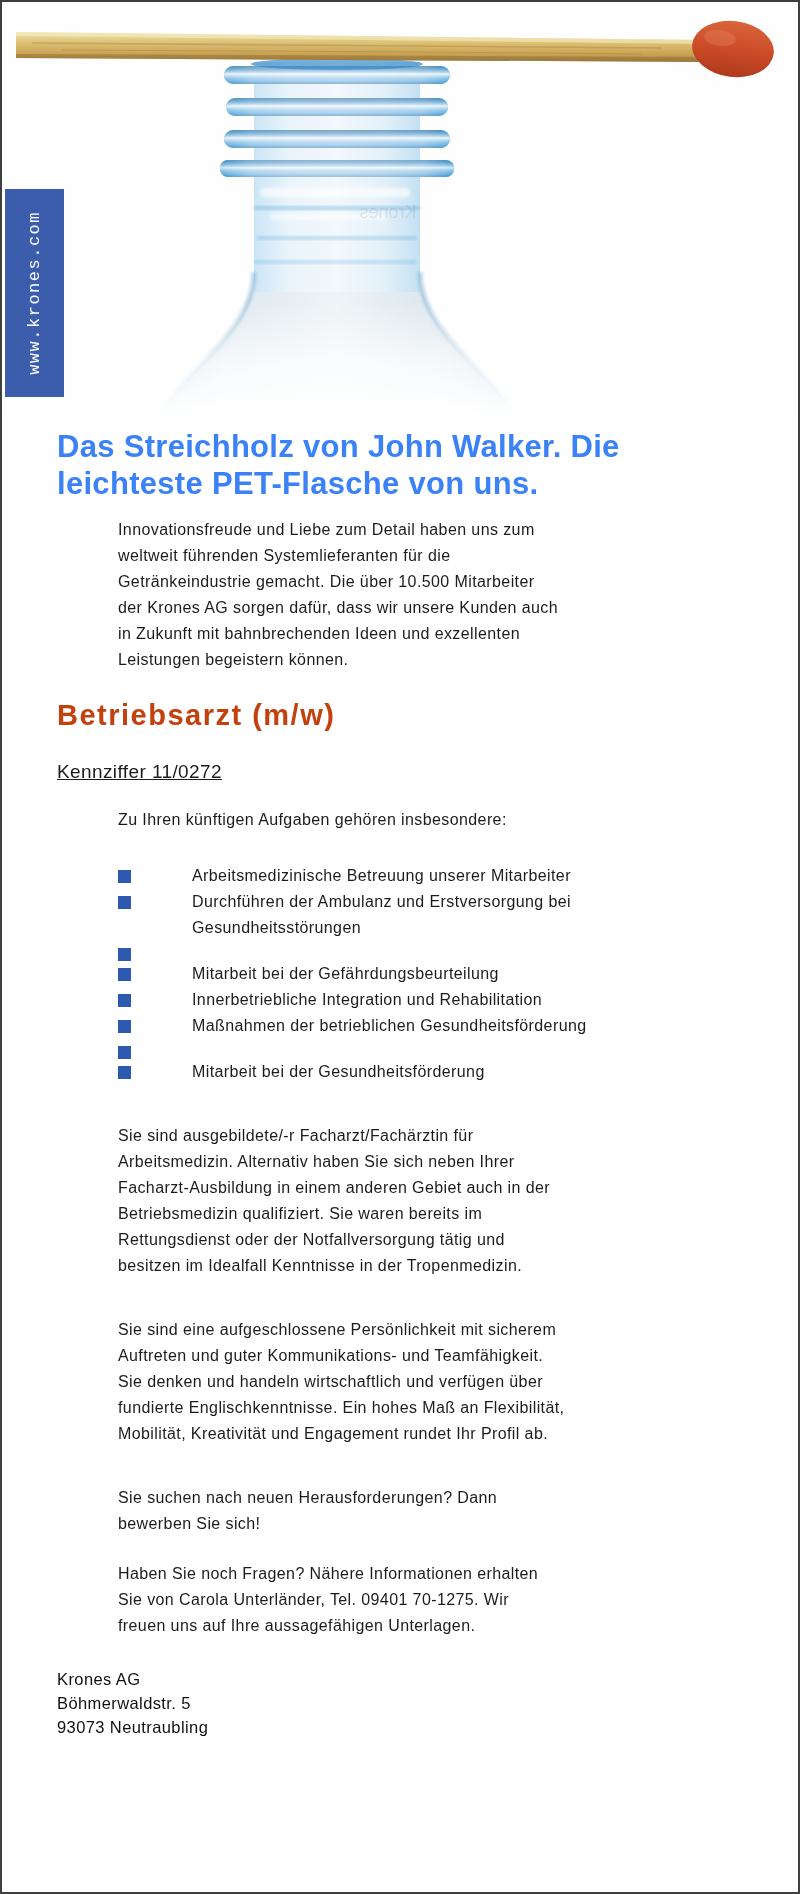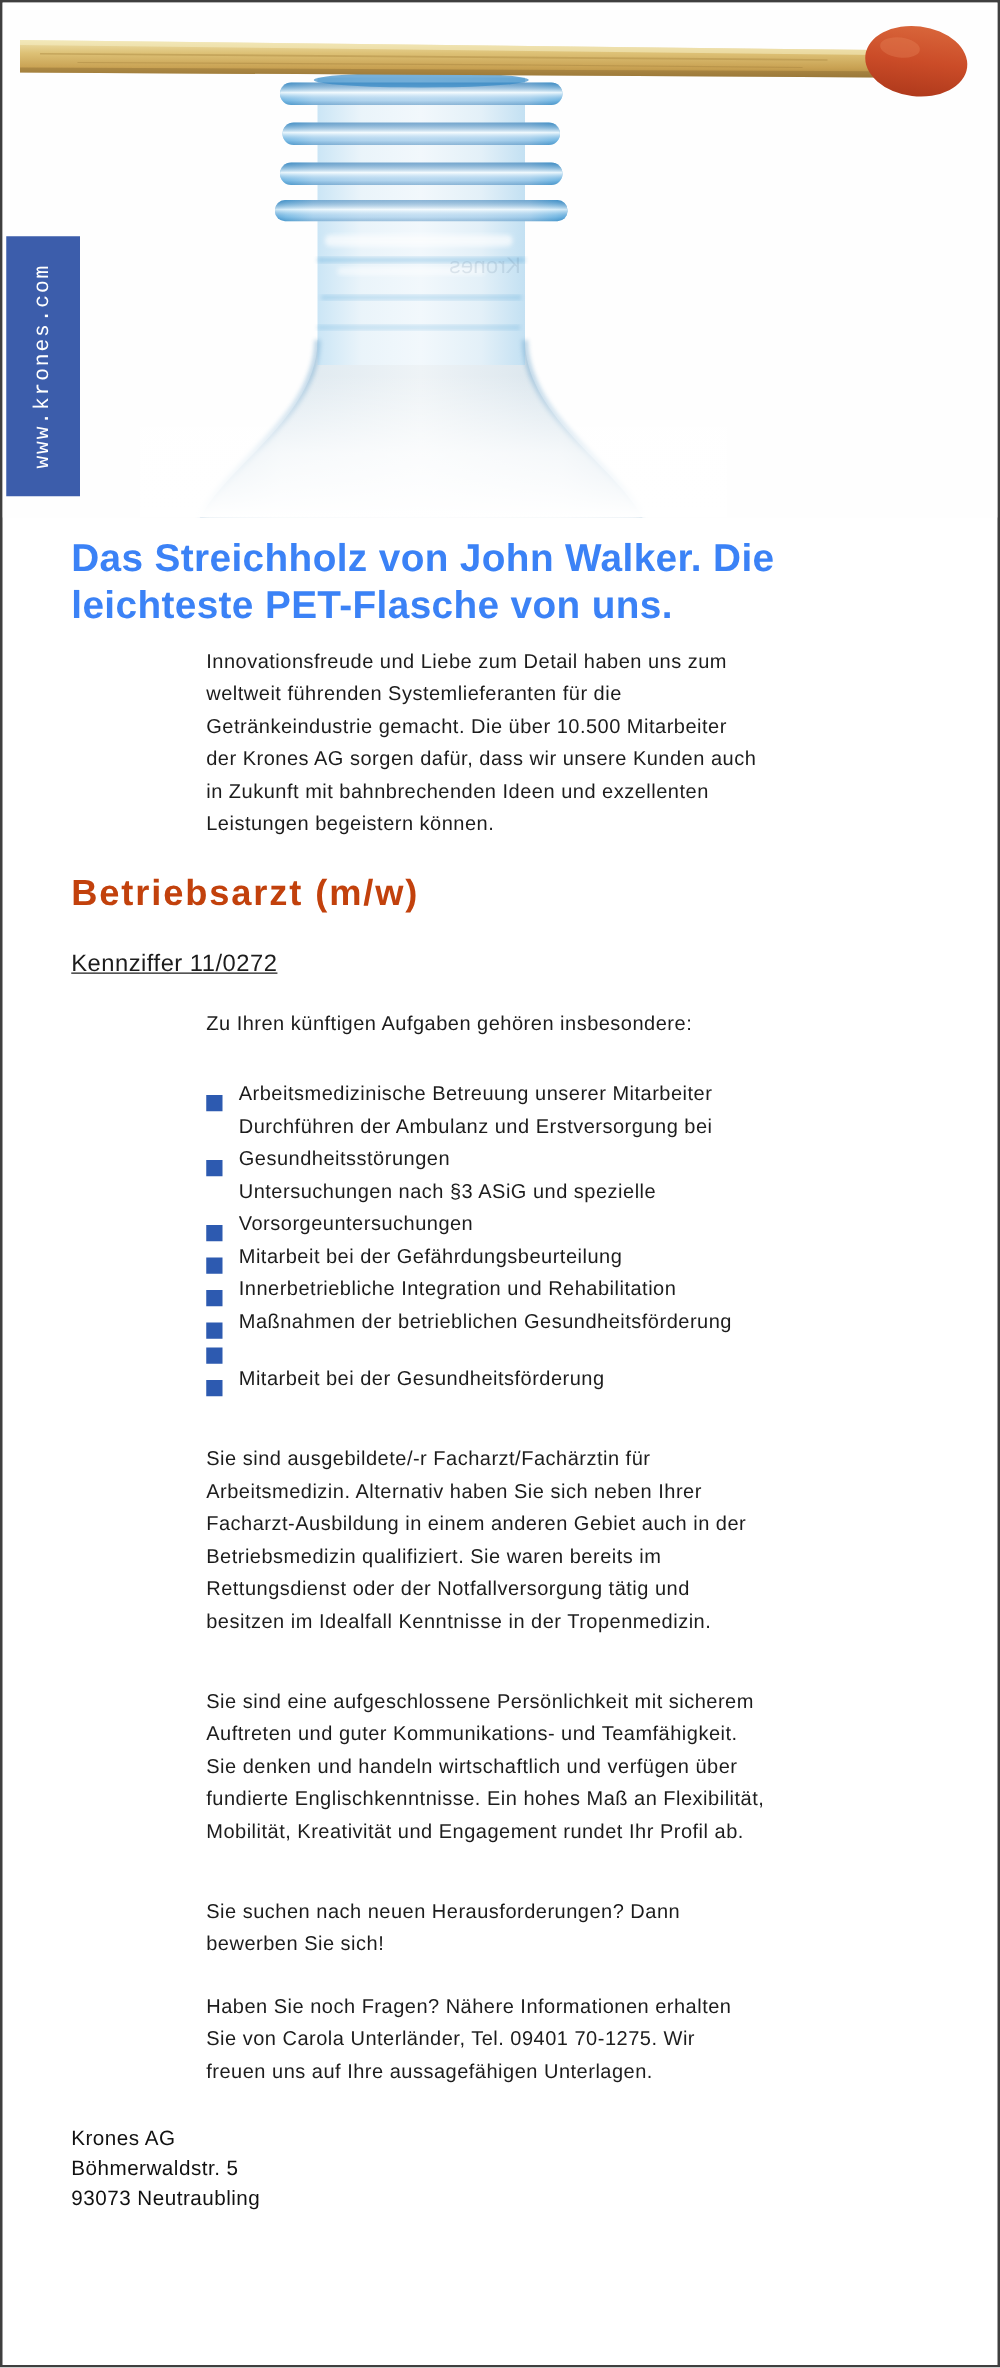--- a/index.html
+++ b/index.html
@@ -18,32 +18,32 @@
   .sidebar .vtext {
     writing-mode:vertical-rl; transform:rotate(180deg);
     color:#ffffff; font-family:"Liberation Mono", monospace;
     font-size:17px; letter-spacing:1.5px; white-space:nowrap;
   }
   .content { padding-left:55px; }
   .headline {
     margin:14px 0 0 0; color:#3b82f6; font-weight:bold;
     font-size:31px; line-height:37px; letter-spacing:0.3px; white-space:pre-line;
   }
-  .col { margin-left:108px; width:500px; }
+  .col { margin-left:61px; width:500px; }
   .body-text { font-size:16px; line-height:26px; letter-spacing:0.4px; white-space:pre-line; }
   .intro { margin-top:15px; }
   .search-note { margin-top:26px; }
   .job-title {
     margin-top:22px; color:#c2410c; font-weight:bold;
     font-size:29px; line-height:40px; letter-spacing:1.5px;
   }
   .reference { margin-top:8px; font-size:19px; letter-spacing:0.4px; line-height:26px;text-decoration:underline; }
   .tasks-intro { margin-top:22px; }
   .tasks { margin-top:30px; }
-  .task { display:flex; align-items:flex-end; }
+  .task { display:flex; align-items:flex-start;gap:48px; }
   .task .sq { flex:0 0 13px; width:13px; height:13px; background:#2d5ab0; margin:7px 13px 0 0; }
   .paras p { margin:38px 0 0 0; }
   .paras p:last-child { margin-top:24px; }
   .footer { margin-top:28px; font-size:16.5px; line-height:24px; letter-spacing:0.4px; color:#111; }
 </style>
 </head>
 <body>
 
 <div class="page">
 
@@ -167,22 +167,20 @@
         <span class="sq"></span>
         <span class="txt body-text">Arbeitsmedizinische Betreuung unserer Mitarbeiter</span>
       </div>
         <div class="task">
         <span class="sq"></span>
         <span class="txt body-text">Durchführen der Ambulanz und Erstversorgung bei
 Gesundheitsstörungen</span>
       </div>
         <div class="task">
         <span class="sq"></span>
-        <span class="txt body-text">Untersuchungen nach §3 ASiG und spezielle
-Vorsorgeuntersuchungen</span>
       </div>
         <div class="task">
         <span class="sq"></span>
         <span class="txt body-text">Mitarbeit bei der Gefährdungsbeurteilung</span>
       </div>
         <div class="task">
         <span class="sq"></span>
         <span class="txt body-text">Innerbetriebliche Integration und Rehabilitation</span>
       </div>
         <div class="task">

